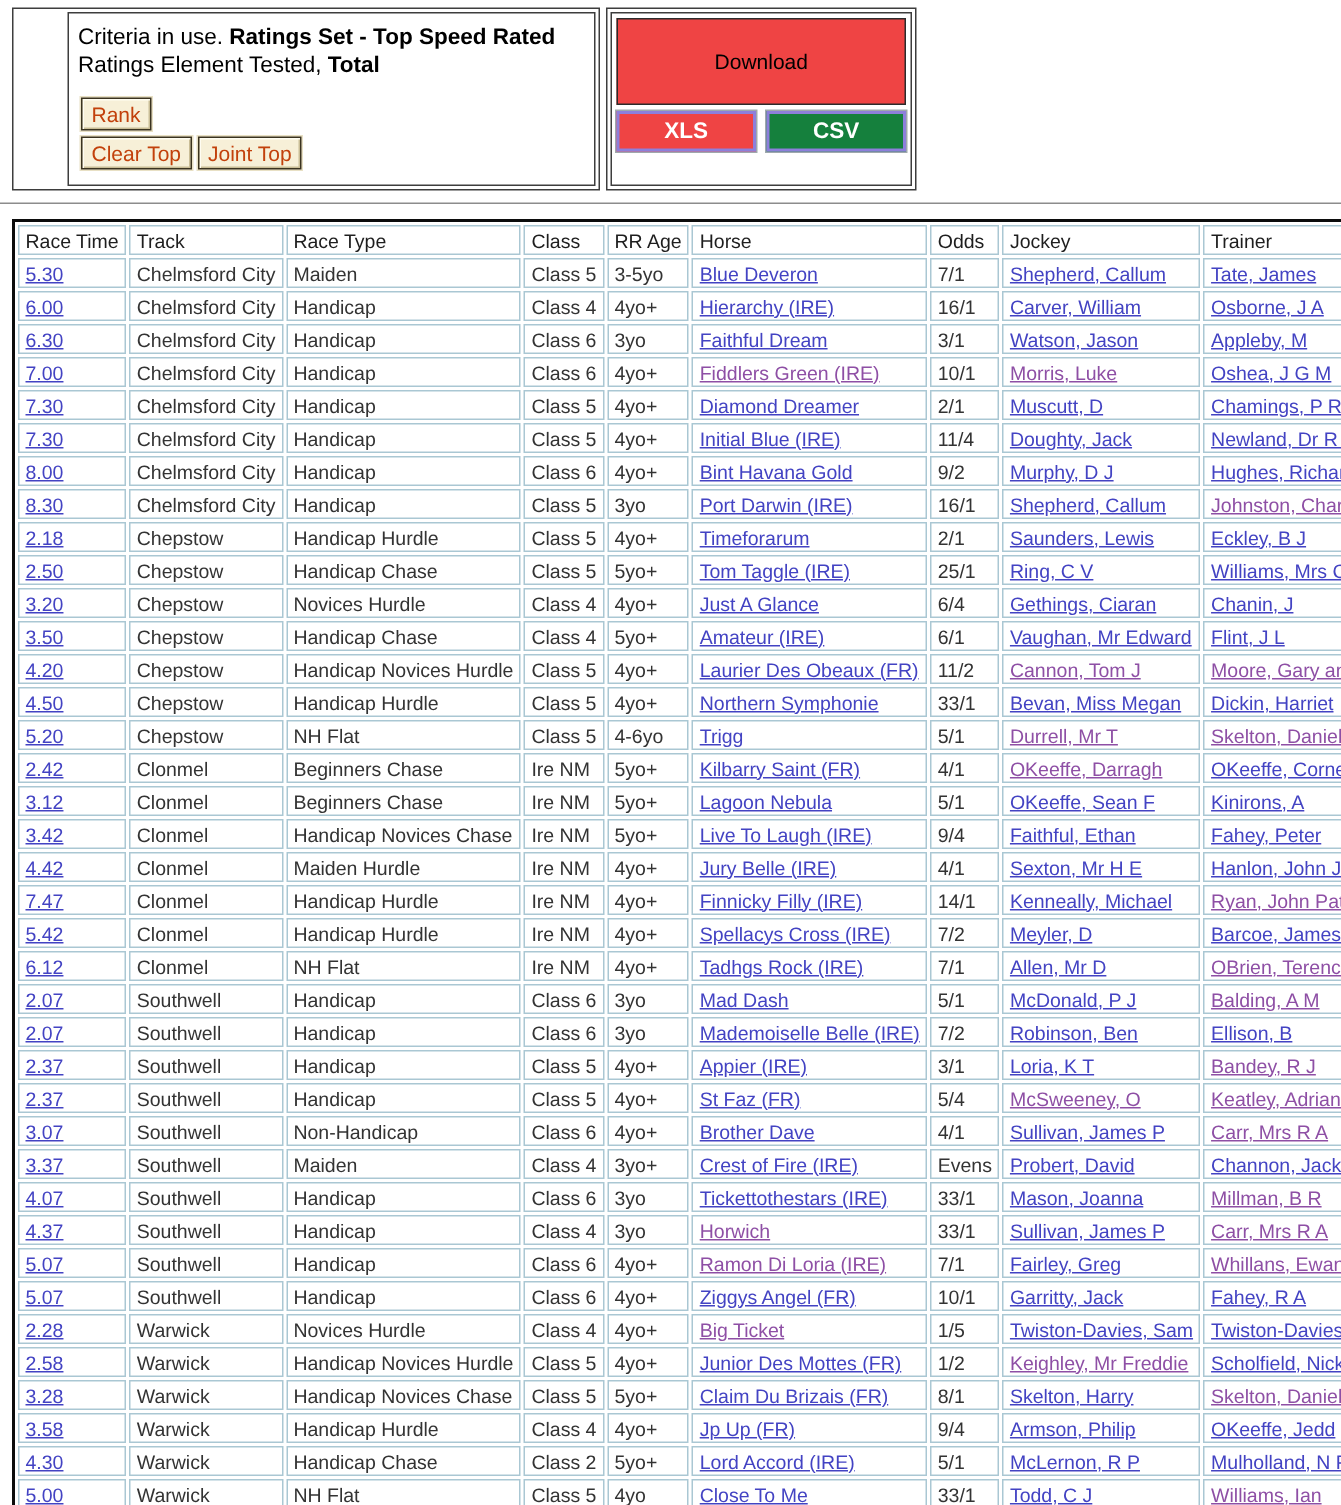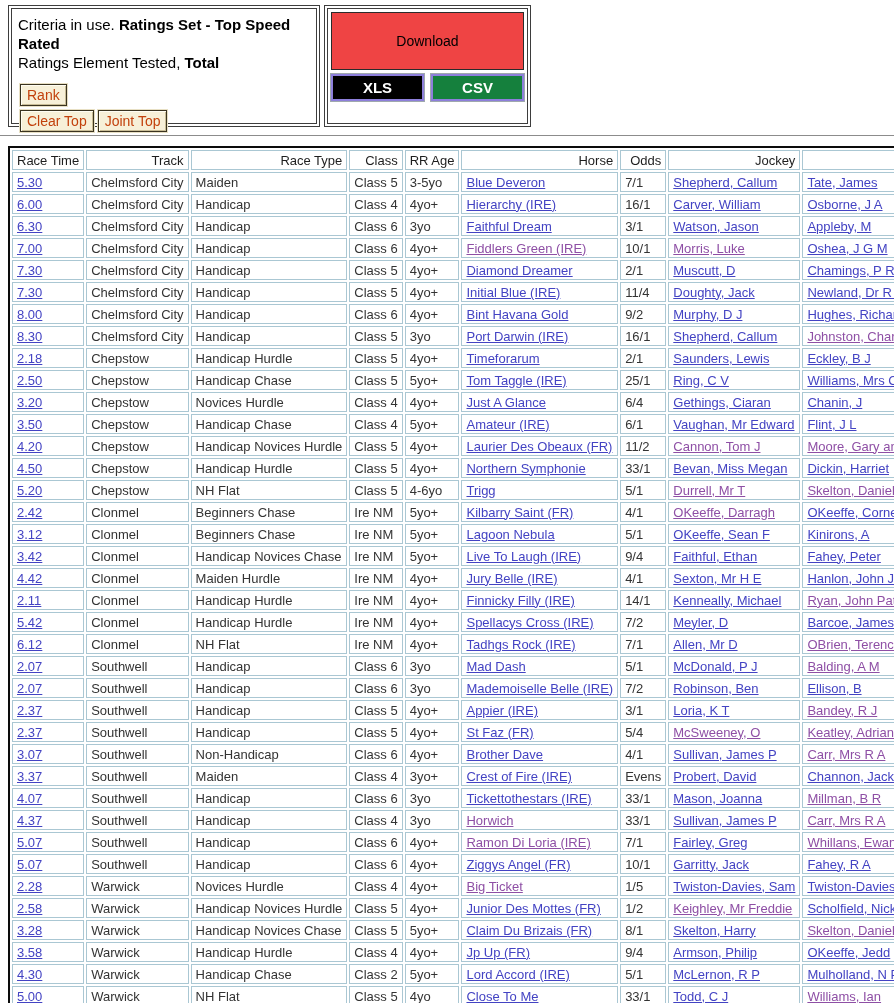--- a/index.html
+++ b/index.html
@@ -4,37 +4,37 @@
 <style>
   :root{
     --link:#4343c3;
     --visited:#8e4fa5;
     --cellborder:#aac7d3;
   }
   html,body{margin:0;padding:0;background:#fff;font-family:"Liberation Sans",sans-serif;color:#222;}
   .top-area{display:flex;align-items:flex-start;gap:4px;margin:5px 0 0 8px;}
   .outer-box{border:1px solid #3d3d3d;padding:2px;background:#fff;}
   .inner-box{border:1px solid #3d3d3d;box-sizing:border-box;}
-  .criteria-inner{width:306px;height:116px;padding:6px 6px 4px 6px;}
+  .criteria-inner{width:352px;height:116px;padding:6px 6px 4px 6px;margin-left:34px;}
   .criteria-line{font-size:15px;color:#000;line-height:19px;}
   .criteria-line b{font-weight:bold;}
   .btn{background:#f7f0d8;border:1px solid #3a3320;box-shadow:inset 1px 1px 0 #fffdf2, inset -1px -1px 0 #c9bd96, 0 0 0 1px #e8e0c4;
        font-family:"Liberation Sans",sans-serif;font-size:14px;color:#c2410c;padding:2px 6px;cursor:pointer;margin:2px;}
   .btn-row{margin-top:10px;}
   .download-inner{width:201px;height:116px;padding:3px;}
   .dl-header{display:block;width:100%;background:#ef4444;border:1px solid #2b2b2b;font-size:14px;color:#000;
              text-align:center;padding:20px 0;box-sizing:border-box;cursor:pointer;font-family:"Liberation Sans",sans-serif;}
   .dl-row{display:flex;gap:7px;margin-top:4px;}
   .dl-btn{flex:1;color:#fff;font-weight:bold;font-size:15px;text-align:center;padding:3px 0;
           border:2px solid #8d7fdb;box-shadow:0 0 0 1px #9fa8ad;cursor:pointer;font-family:"Liberation Sans",sans-serif;}
   hr.divider{border:none;border-top:1px solid #8c8c8c;margin:8px 0 10px 0;}
   table.race{border-collapse:separate;border-spacing:2px;border:2px solid #0c0c0c;margin-left:8px;background:#fff;table-layout:fixed;}
   table.race th, table.race td{border:1px solid var(--cellborder);font-size:13px;padding:1px 4px;height:16px;
           white-space:nowrap;overflow:hidden;text-align:left;color:#333;}
-  table.race th{text-align:right;font-weight:normal;color:#1e1e1e;}
+  table.race th{text-align:left;font-weight:normal;color:#1e1e1e;}
   table.race a{color:var(--link);text-decoration:underline;cursor:pointer;}
   table.race a.visited{color:var(--visited);}
 </style>
 </head>
 <body>
 
 <div class="top-area">
 
   <div class="outer-box">
     <div class="inner-box criteria-inner">
@@ -46,21 +46,21 @@
       <div>
         <button class="btn">Clear Top</button><button class="btn">Joint Top</button>
       </div>
     </div>
   </div>
 
   <div class="outer-box">
     <div class="inner-box download-inner">
       <button class="dl-header">Download</button>
       <div class="dl-row">
-        <div class="dl-btn" style="background: #000000;">XLS</div>
+        <div class="dl-btn" style="background: #ef4444;">XLS</div>
         <div class="dl-btn" style="background: #15803d; text-align: center;">CSV</div>
       </div>
     </div>
   </div>
 
 </div>
 
 <hr class="divider">
 
 <table class="race">
@@ -292,21 +292,21 @@
         <td>Clonmel</td>
         <td>Maiden Hurdle</td>
         <td>Ire NM</td>
         <td>4yo+</td>
         <td><a href="#">Jury Belle (IRE)</a></td>
         <td>4/1</td>
         <td><a href="#">Sexton, Mr H E</a></td>
         <td><a href="#">Hanlon, John Joseph</a></td>
       </tr>
       <tr>
-        <td><a href="#">2.11</a></td>
+        <td><a href="#">7.47</a></td>
         <td>Clonmel</td>
         <td>Handicap Hurdle</td>
         <td>Ire NM</td>
         <td>4yo+</td>
         <td><a href="#">Finnicky Filly (IRE)</a></td>
         <td>14/1</td>
         <td><a href="#">Kenneally, Michael</a></td>
         <td><a href="#" class="visited">Ryan, John Patrick</a></td>
       </tr>
       <tr>

